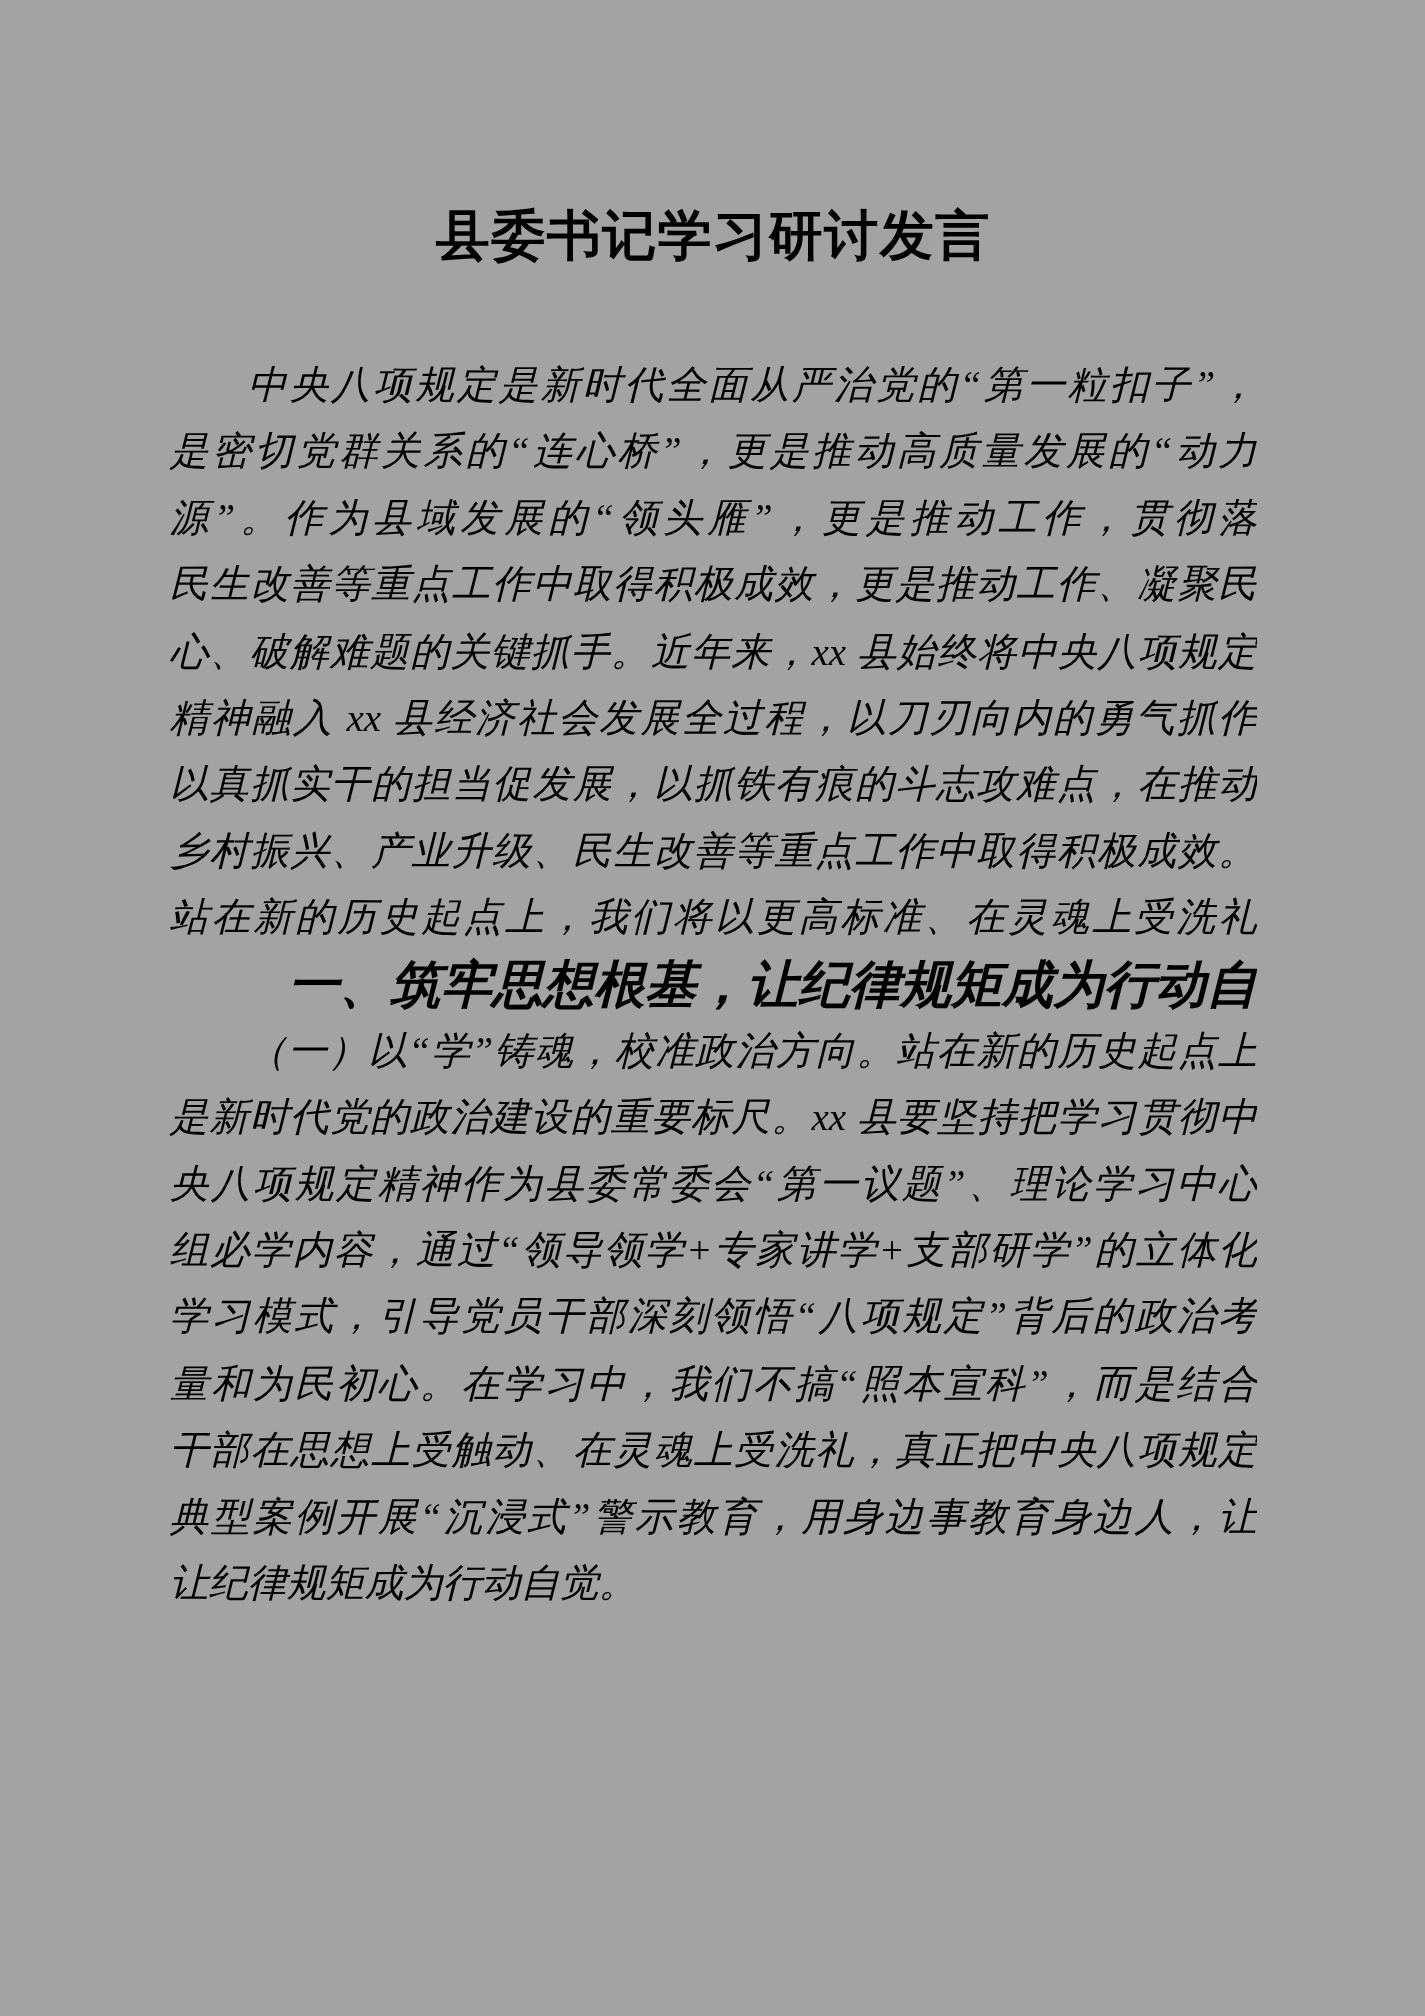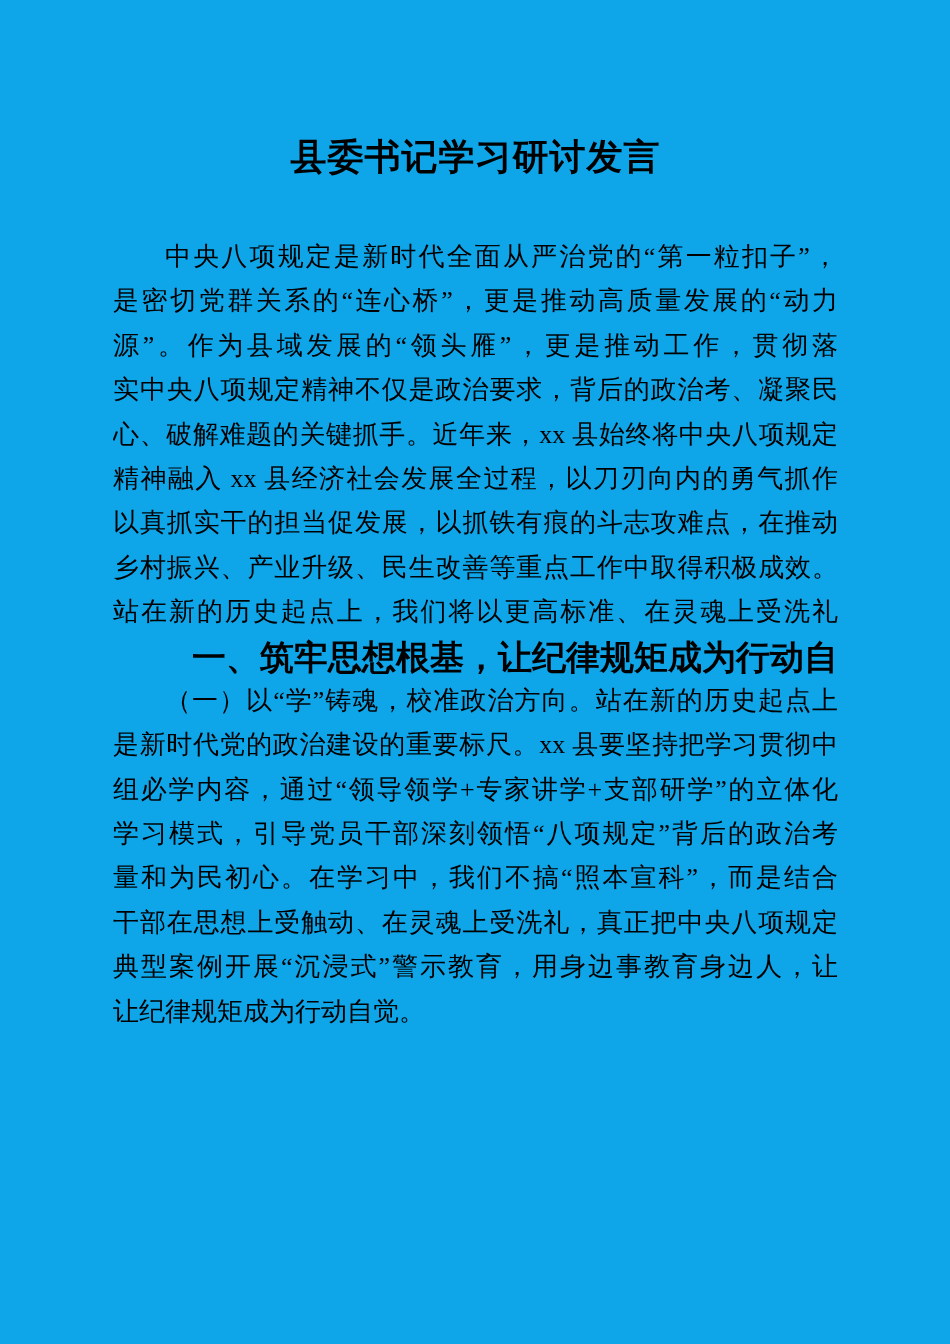--- a/index.html
+++ b/index.html
@@ -26,20 +26,21 @@
     font-size: 36px;
     font-weight: bold;
     line-height: 52px;
     height: 52px;
     text-align: center;
     letter-spacing: 1px;
     font-family: "Liberation Serif", "DejaVu Serif", serif;
   }
   .doc-body {
     margin-top: 52px;
+    font-style: italic;
   }
   .line {
     height: 44.4px;
     line-height: 44.4px;
     font-size: 26px;
     text-align: justify;
     text-align-last: justify;
     overflow: hidden;
   }
   .line.first {
@@ -54,41 +55,42 @@
     font-weight: bold;
     font-size: 34px;
     text-align: right;
     text-align-last: left;
     text-indent: 52px;
   }
 </style>
 </head>
 <body style="background: rgb(255, 255, 255);">
 
-<div class="page" style="background: #0ea5e9; color: rgb(0, 0, 0);">
+<div class="page" style="background: #a3a3a3; color: rgb(0, 0, 0);">
   <div class="content">
     <div class="doc-title">县委书记学习研讨发言</div>
     <div class="doc-body" id="doc-body">
         <div>
           <div class="line first">中央八项规定是新时代全面从严治党的“第一粒扣子”，</div>
           <div class="line">是密切党群关系的“连心桥”，更是推动高质量发展的“动力</div>
           <div class="line">源”。作为县域发展的“领头雁”，更是推动工作，贯彻落</div>
-          <div class="line">实中央八项规定精神不仅是政治要求，背后的政治考、凝聚民</div>
+          <div class="line">民生改善等重点工作中取得积极成效，更是推动工作、凝聚民</div>
           <div class="line">心、破解难题的关键抓手。近年来，xx 县始终将中央八项规定</div>
           <div class="line">精神融入 xx 县经济社会发展全过程，以刀刃向内的勇气抓作风、</div>
           <div class="line">以真抓实干的担当促发展，以抓铁有痕的斗志攻难点，在推动</div>
           <div class="line">乡村振兴、产业升级、民生改善等重点工作中取得积极成效。</div>
           <div class="line">站在新的历史起点上，我们将以更高标准、在灵魂上受洗礼</div>
         </div>
         <div>
           <div class="line heading-line">一、筑牢思想根基，让纪律规矩成为行动自觉</div>
         </div>
         <div>
           <div class="line first">（一）以“学”铸魂，校准政治方向。站在新的历史起点上</div>
           <div class="line">是新时代党的政治建设的重要标尺。xx 县要坚持把学习贯彻中</div>
+          <div class="line">央八项规定精神作为县委常委会“第一议题”、理论学习中心</div>
           <div class="line">组必学内容，通过“领导领学+专家讲学+支部研学”的立体化</div>
           <div class="line">学习模式，引导党员干部深刻领悟“八项规定”背后的政治考</div>
           <div class="line">量和为民初心。在学习中，我们不搞“照本宣科”，而是结合</div>
           <div class="line">干部在思想上受触动、在灵魂上受洗礼，真正把中央八项规定</div>
           <div class="line">典型案例开展“沉浸式”警示教育，用身边事教育身边人，让</div>
           <div class="line no-just">让纪律规矩成为行动自觉。</div>
         </div>
       </div>
   </div>
 </div>

